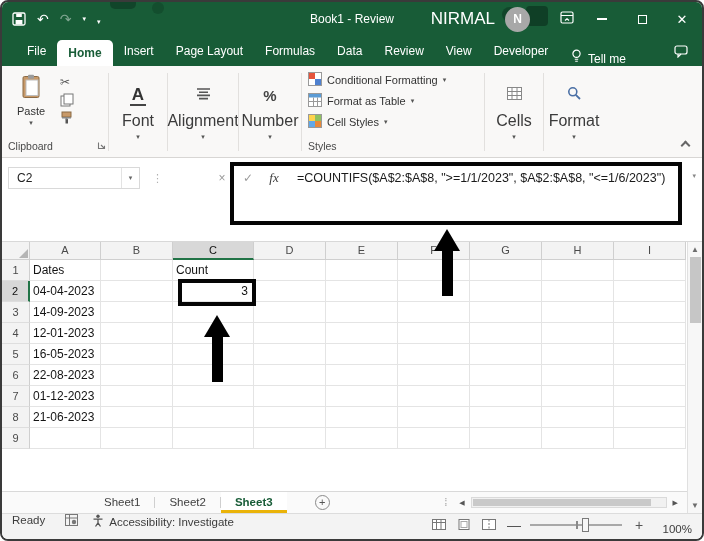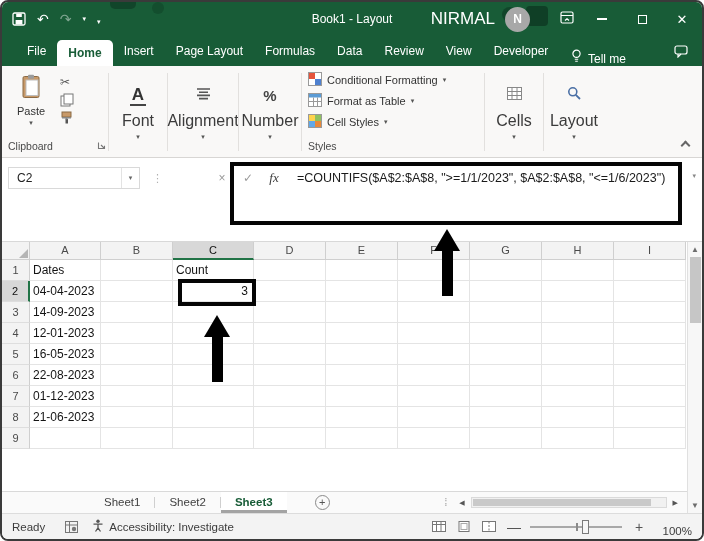--- a/index.html
+++ b/index.html
@@ -99,31 +99,31 @@
   
   .vscroll { position:absolute; right:0; top:240px; height:271px; width:15px; background:#f7f7f7; border-left:1px solid #e0e0e0; display:flex; flex-direction:column; align-items:center; z-index:10; }
   .vs-arrow { height:15px; font-size:8px; color:#6d6d6d; line-height:15px; }
   .vs-thumb { width:11px; height:66px; background:#c6c6c6; }
   .vs-fill { flex:1; }
 
   
   .sheetbar { height:22px; background:#fafafa; border-top:1px solid #d9d9d9; display:flex; align-items:stretch; padding-right:18px; }
   .tab-spacer { width:88px; }
   .sheet-tab { padding:0 14px; font-size:11.5px; color:#3f3f3f; line-height:20px; white-space:nowrap; }
-  .sheet-tab.active { color:#185C37; font-weight:bold; background:#fff; border-bottom:3px solid #a3a3a3; }
+  .sheet-tab.active { color:#185C37; font-weight:bold; background:#fff; border-bottom:3px solid #eab308; }
   .tab-div { width:1px; background:#cfcfcf; margin:5px 0; }
   .add-sheet { align-self:center; margin-left:28px; width:15px; height:15px; border:1px solid #8a8a8a; border-radius:50%; font-size:11px; line-height:13px; text-align:center; color:#555; }
   .sb-fill { flex:1; }
   .hsb-dots { align-self:center; color:#999; font-size:10px; padding:0 6px; }
   .hsb-arrow { align-self:center; font-size:7px; color:#555; padding:0 6px; }
   .hsb-track { align-self:center; width:196px; height:11px; background:#f1f1f1; border:1px solid #dadada; position:relative; }
   .hsb-thumb { position:absolute; left:1px; top:1px; width:178px; height:7px; background:#c9c9c9; }
 
   
-  .statusbar { height:26px; background:#f3f3f3; border-top:1px solid #dcdcdc; display:flex; align-items:center; padding:0 10px; font-size:11.5px; color:#3c3c3c; }
+  .statusbar { height:26px; background:#f3f3f3; border-top:1px solid #dcdcdc; display:flex; align-items:flex-start; padding:0 10px; font-size:11.5px; color:#3c3c3c; }
   .sb-mode { margin-right:20px; }
   .sb-ico { display:inline-flex; margin-right:14px; }
   .sb-acc { display:flex; align-items:center; gap:5px; }
   .sb-right { margin-left:auto; display:flex; align-items:center; gap:11px; }
   .view-ico { display:inline-flex; }
   .zoom-out, .zoom-in { font-size:14px; color:#555; width:12px; text-align:center; }
   .zoom-slider { position:relative; width:92px; height:14px; }
   .zoom-slider .track { position:absolute; left:0; right:0; top:6px; height:2px; background:#a8a8a8; }
   .zoom-slider .notch { position:absolute; left:46px; top:3px; width:1.5px; height:8px; background:#8a8a8a; }
   .zoom-slider .thumb { position:absolute; left:52px; top:0; width:7px; height:14px; background:#f6f6f6; border:1px solid #7a7a7a; }
@@ -155,21 +155,21 @@
             <rect x="1" y="1" width="12" height="12" rx="1.5" fill="none" stroke="#fff" stroke-width="1.3"></rect>
             <rect x="4.2" y="1.6" width="5.6" height="3.4" fill="#fff"></rect>
             <rect x="3.6" y="8" width="6.8" height="4.4" fill="#fff"></rect>
           </svg>
       </span>
       <span class="ticon">↶</span>
       <span class="ticon dim">↷</span>
       <span class="ticon tiny">▾</span>
       <span class="custom-qat"><span class="bar"></span><span class="car">▾</span></span>
     </div>
-    <div class="win-title">Book1 - Layout</div>
+    <div class="win-title">Book1 - Review</div>
     <div class="tb-right">
       <span class="user-name">NIRMAL</span>
       <span class="avatar">N</span>
       <span class="tb-ico">
         <svg width="14" height="13" viewBox="0 0 14 13">
             <rect x="1" y="1" width="12" height="11" rx="1.5" fill="none" stroke="#fff" stroke-width="1.2"></rect>
             <line x1="1" y1="4.5" x2="13" y2="4.5" stroke="#fff" stroke-width="1.2"></line>
             <path d="M5 9.5 l2-1.8 2 1.8" fill="none" stroke="#fff" stroke-width="1.2"></path>
           </svg>
       </span>
@@ -353,21 +353,21 @@
 
     <div class="rgroup collapsed w-edit">
       <div class="big-icon">
           <span>
         <svg width="14" height="14" viewBox="0 0 14 14">
               <circle cx="5.8" cy="5.8" r="4" fill="none" stroke="#4a6fa5" stroke-width="1.6"></circle>
               <line x1="8.8" y1="8.8" x2="13" y2="13" stroke="#4a6fa5" stroke-width="1.8"></line>
             </svg>
       </span>
         </div>
-      <div class="cg-label">Layout</div>
+      <div class="cg-label">Format</div>
       <div class="caret">▾</div>
     </div>
 
     <div class="ribbon-collapse">
         <span class="chev-up"></span>
       </div>
   </div>
 
   <div class="fbar-row">
     <div class="namebox">

